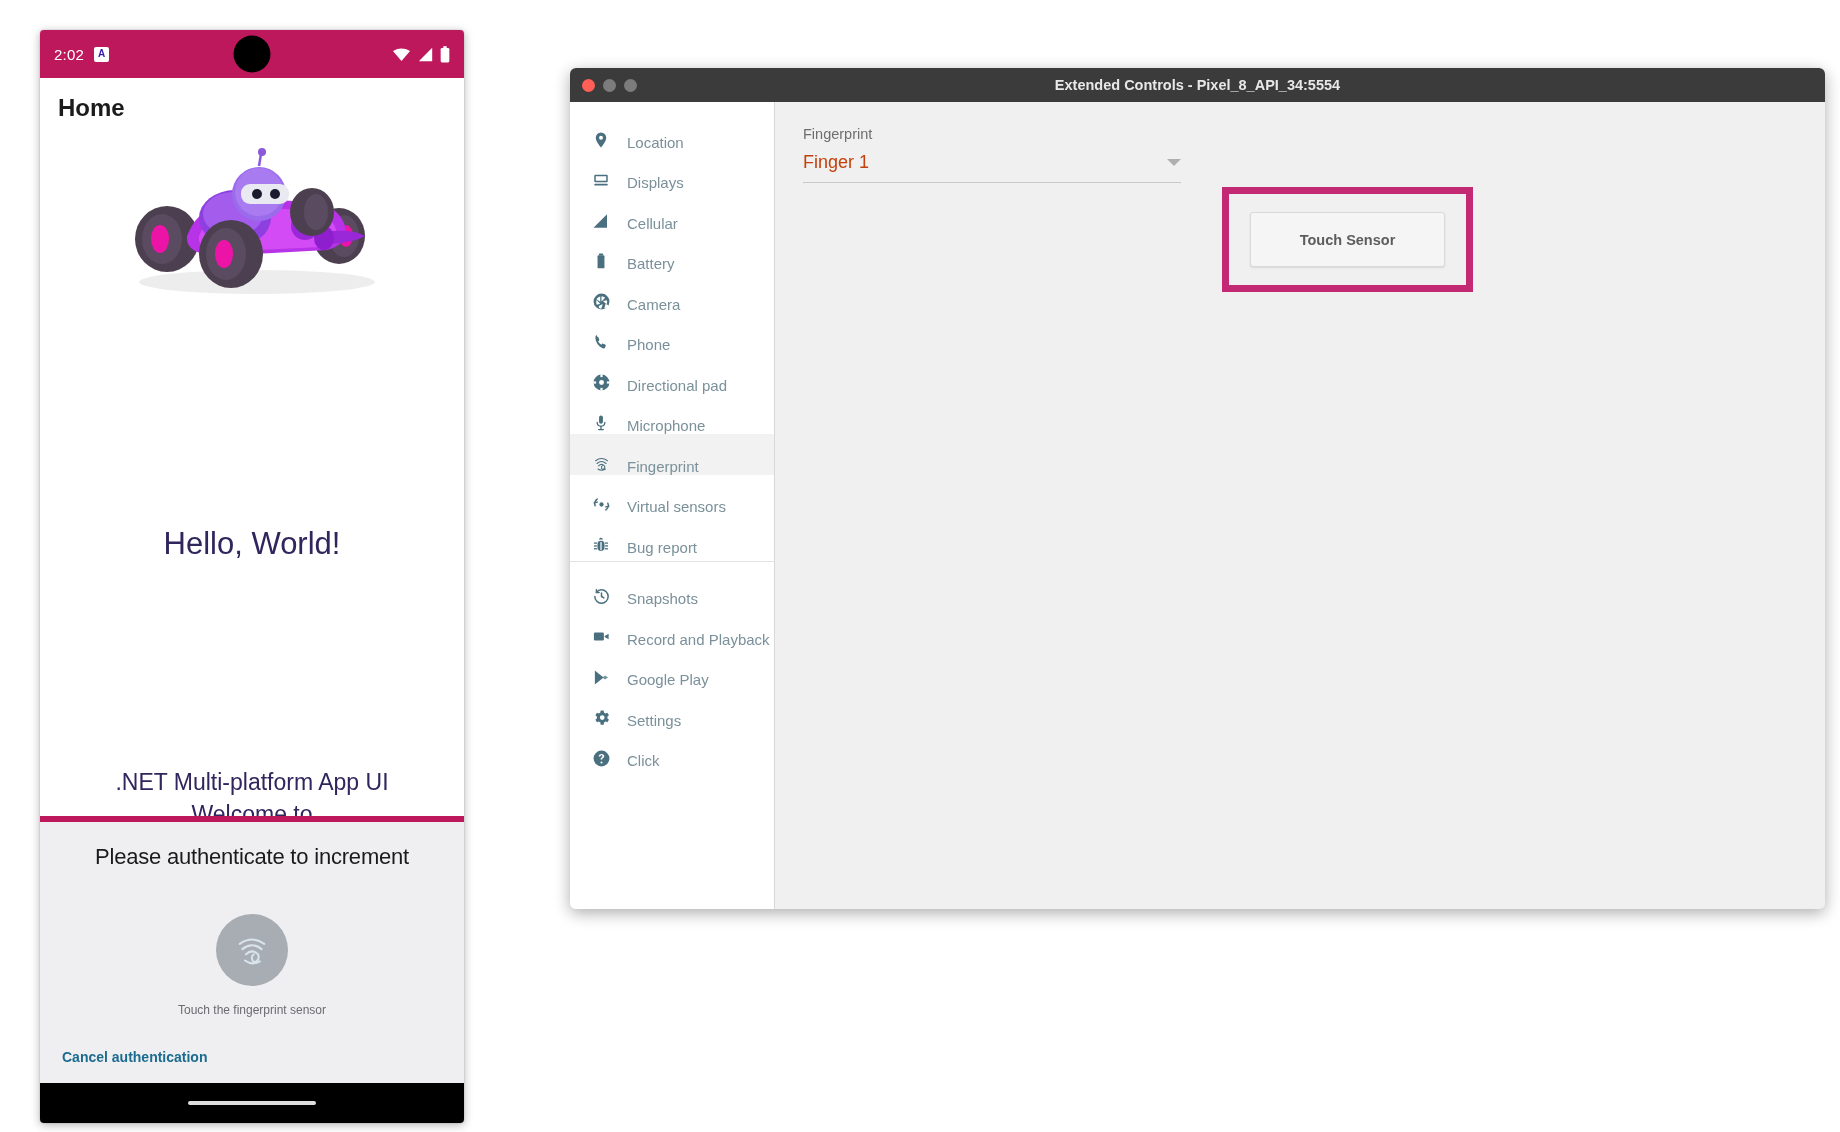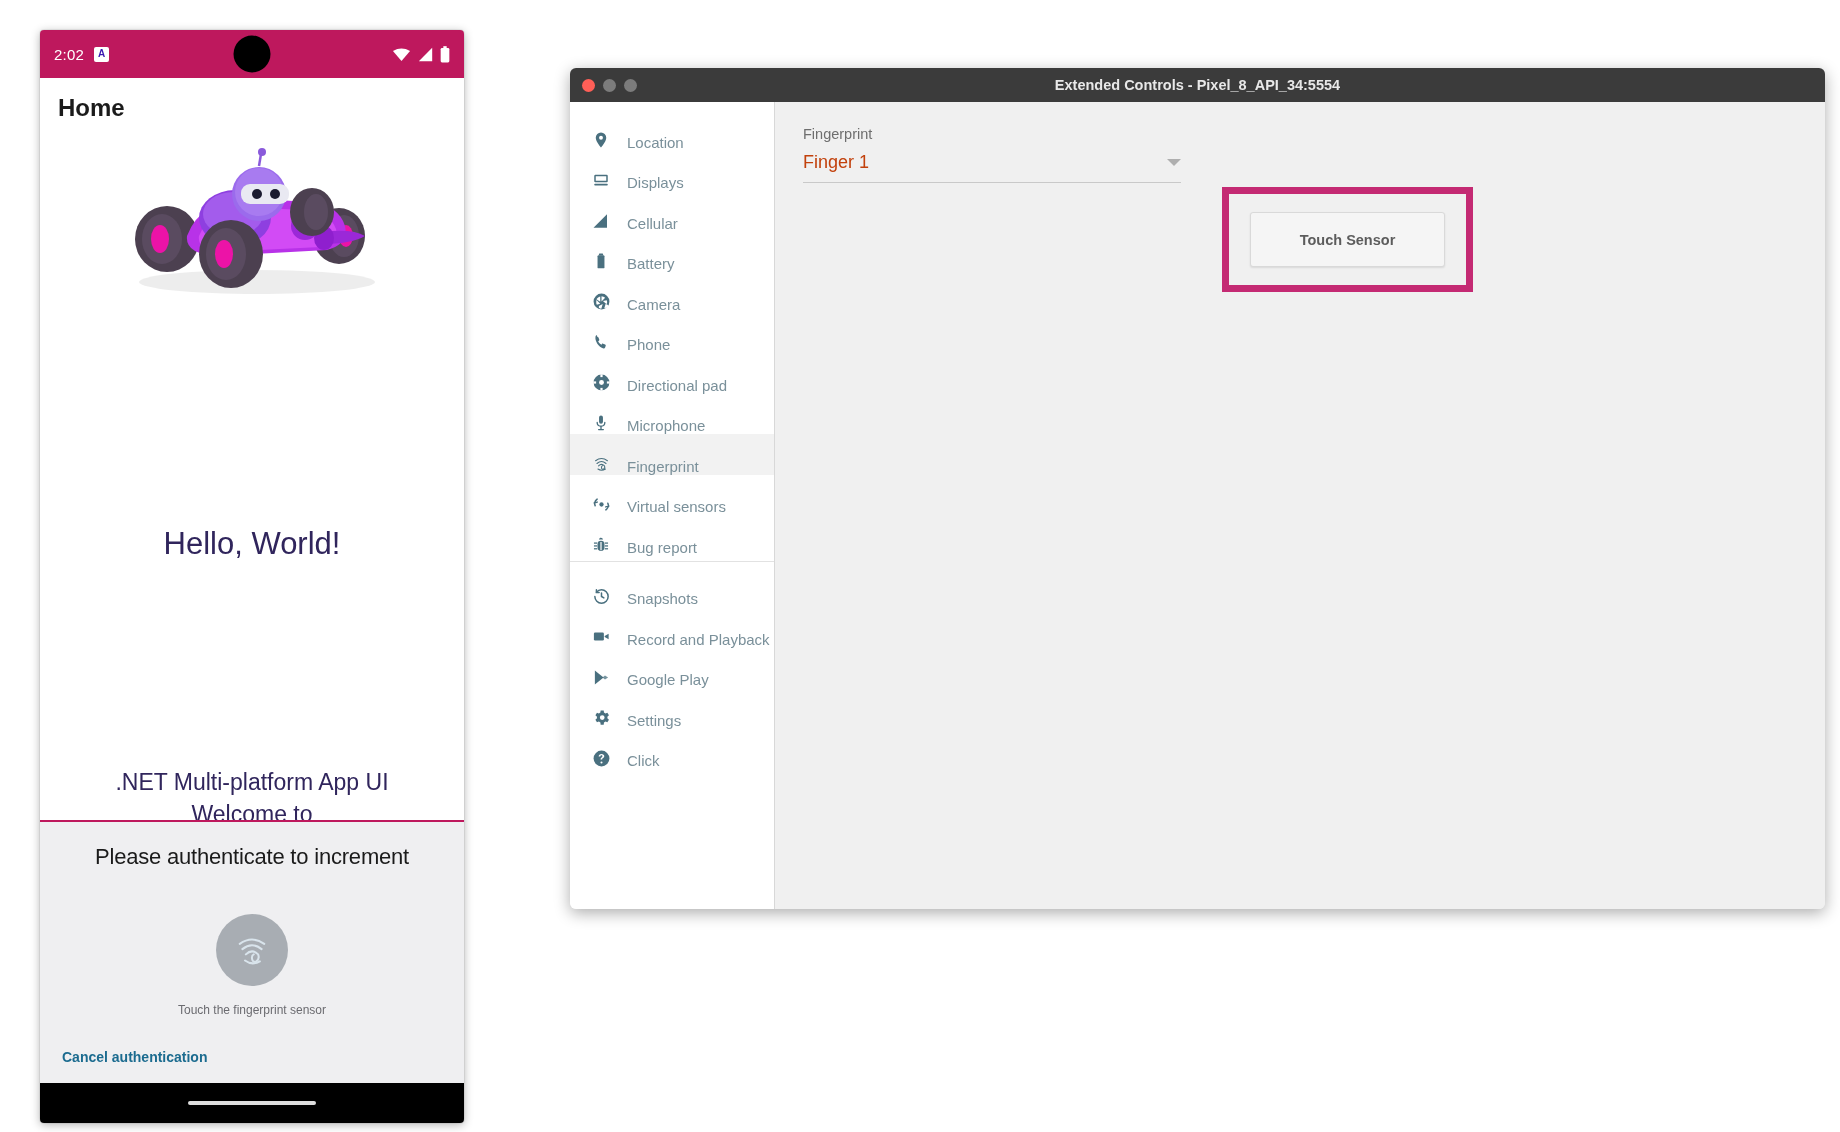--- a/index.html
+++ b/index.html
@@ -88,21 +88,21 @@
     border: none; border-radius: 7px;
     font-family: Liberation Mono, monospace;
     font-size: 14px; cursor: pointer;
   }
 
   
   .bio-sheet {
     position: absolute;
     left: 0; right: 0; bottom: 0;
     background: #EFEFF1;
-    border-top: 2px solid #be185d;
+    border-top: 6px solid #be185d;
     padding: 22px 22px 18px 22px;
     display: flex; flex-direction: column;
   }
   .bio-title {
     font-size: 22px; color: #1B1B1B; font-weight: 400;
     text-align: center; letter-spacing: -0.2px;
   }
   .bio-fp-circle {
     margin: 44px auto 0 auto;
     width: 72px; height: 72px; border-radius: 50%;

